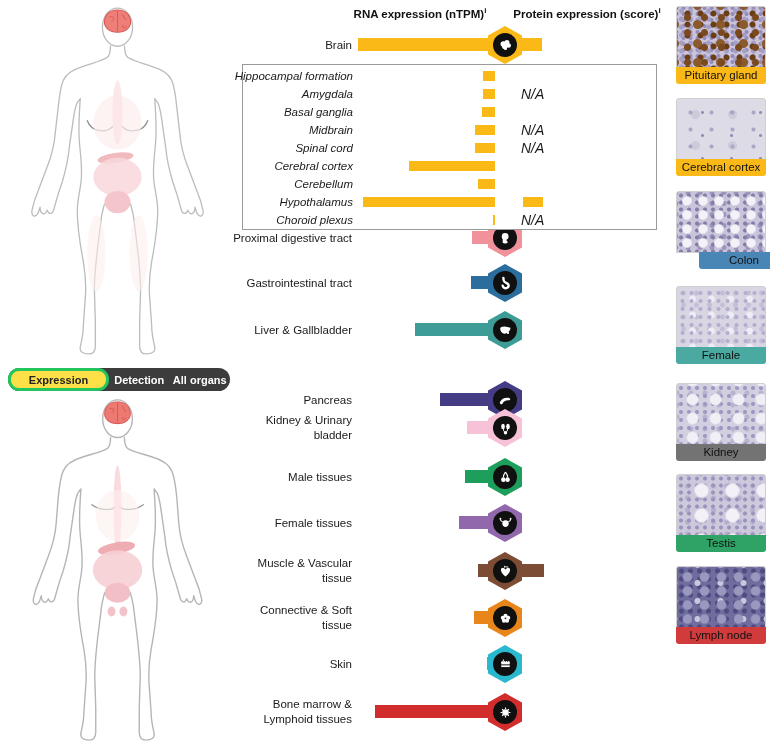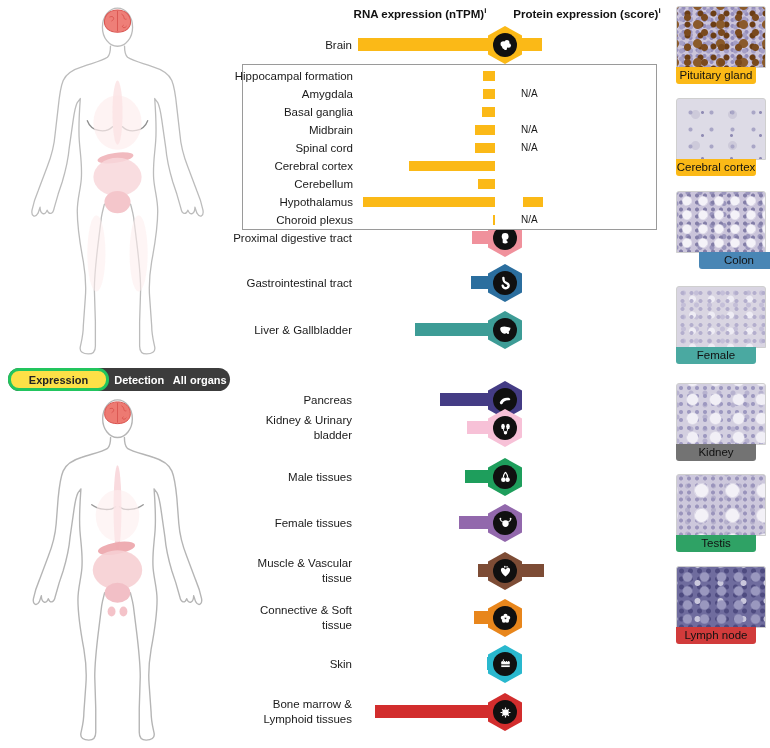--- a/index.html
+++ b/index.html
@@ -14,35 +14,35 @@
              text-align:right;font-size:11.5px;line-height:1.3;color:#1a1a1a;}
   .rna-bar{position:absolute;right:277px;top:17px;height:13px;}
   .protein-bar{position:absolute;left:522px;top:17px;height:13px;}
   .hex{position:absolute;left:488px;top:5px;width:34px;height:38px;
        clip-path:polygon(50% 0,100% 25%,100% 75%,50% 100%,0 75%,0 25%);
        display:flex;align-items:center;justify-content:center;}
   .hex-core{width:24px;height:24px;border-radius:50%;background:#101010;display:flex;align-items:center;justify-content:center;}
   .hex-core svg{display:block;}
   
   .popup{position:absolute;left:242px;top:64px;width:413px;height:164px;background:#fff;border:1px solid #9a9a9a;z-index:5;}
-  .prow{position:absolute;left:0;width:100%;height:18px;}
+  .prow{position:absolute;left:0;width:100%;height:18px;font-style:italic;}
   .prow-label{position:absolute;right:303px;top:0;height:18px;line-height:18px;white-space:nowrap;
               font-size:11.5px;color:#1a1a1a;}
   .rna-bar-sm{position:absolute;right:161px;top:4px;height:10px;}
   .protein-bar-sm{position:absolute;left:280px;top:4px;height:10px;}
-  .na{position:absolute;left:278px;top:0;height:18px;line-height:18px;font-size:10px;color:#1a1a1a;}
+  .na{position:absolute;left:278px;top:0;height:18px;line-height:18px;font-size:14px;color:#1a1a1a;}
   
   .tabs{position:absolute;left:8px;top:368px;width:222px;height:23px;background:#3c3c3c;border-radius:12px;
         display:flex;align-items:stretch;font-size:11px;font-weight:bold;}
   .tab{display:flex;align-items:center;justify-content:center;color:#fff;cursor:pointer;flex:1;}
   .tab.active{flex:0 0 95px;background:#fde047;color:#222;border:3px solid #22c55e;border-radius:11px;margin:0;}
   
   .thumb{position:absolute;left:676px;width:90px;}
   .thumb-img{width:88px;height:60px;border:1px solid #cfcfcf;border-radius:3px 3px 0 0;}
-  .thumb-label{width:80px;height:17px;line-height:17px;text-align:center;font-size:11.5px;color:#111;
+  .thumb-label{width:90px;height:17px;line-height:17px;text-align:center;font-size:11.5px;color:#111;
                border-radius:0 0 3px 3px;margin-top:-1px;}
   
   .tex-pituitary{background-color:#cbc4da;background-image:
     radial-gradient(circle,#7a4a1e 0 3px,rgba(0,0,0,0) 4px),
     radial-gradient(circle,#8a5a2a 0 4px,rgba(0,0,0,0) 5px),
     radial-gradient(circle,#6b3d14 0 2.5px,rgba(0,0,0,0) 3.5px),
     radial-gradient(circle,#a59fc6 0 2px,rgba(0,0,0,0) 3px),
     radial-gradient(circle,#938cba 0 1.5px,rgba(0,0,0,0) 2.5px);
     background-size:17px 15px,23px 19px,13px 11px,9px 8px,7px 6px;
     background-position:2px 3px,9px 8px,4px 1px,0 0,3px 4px;}

